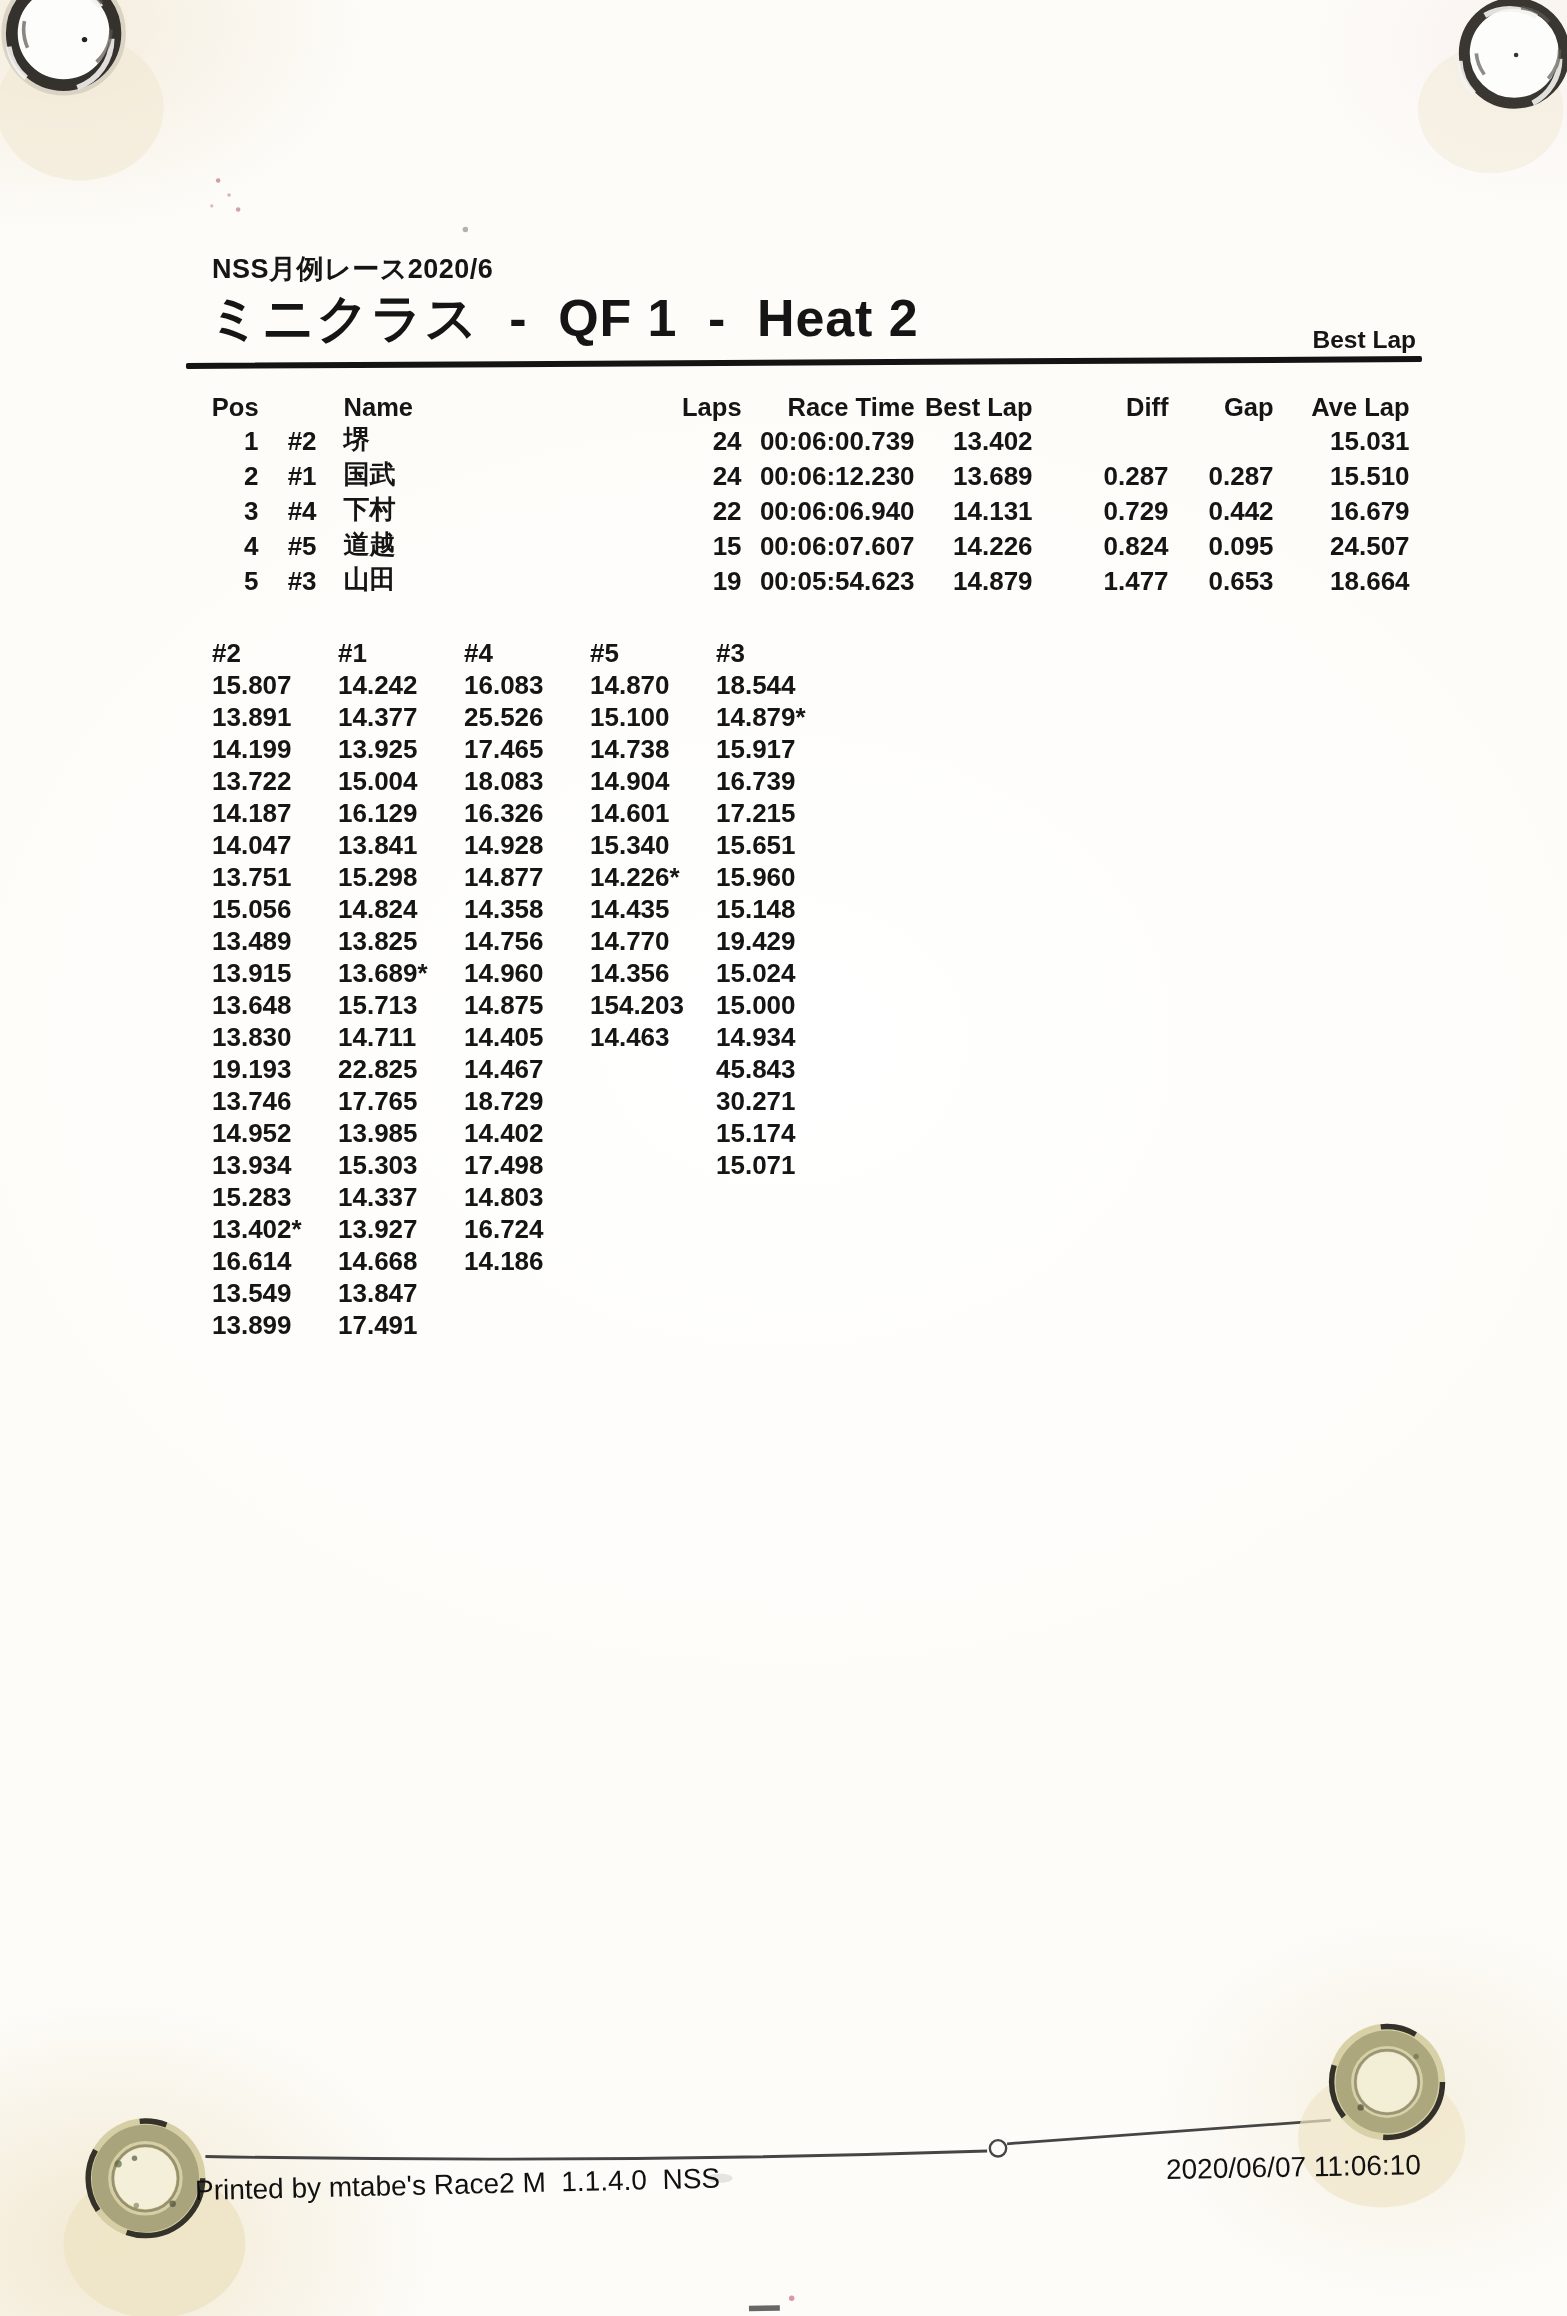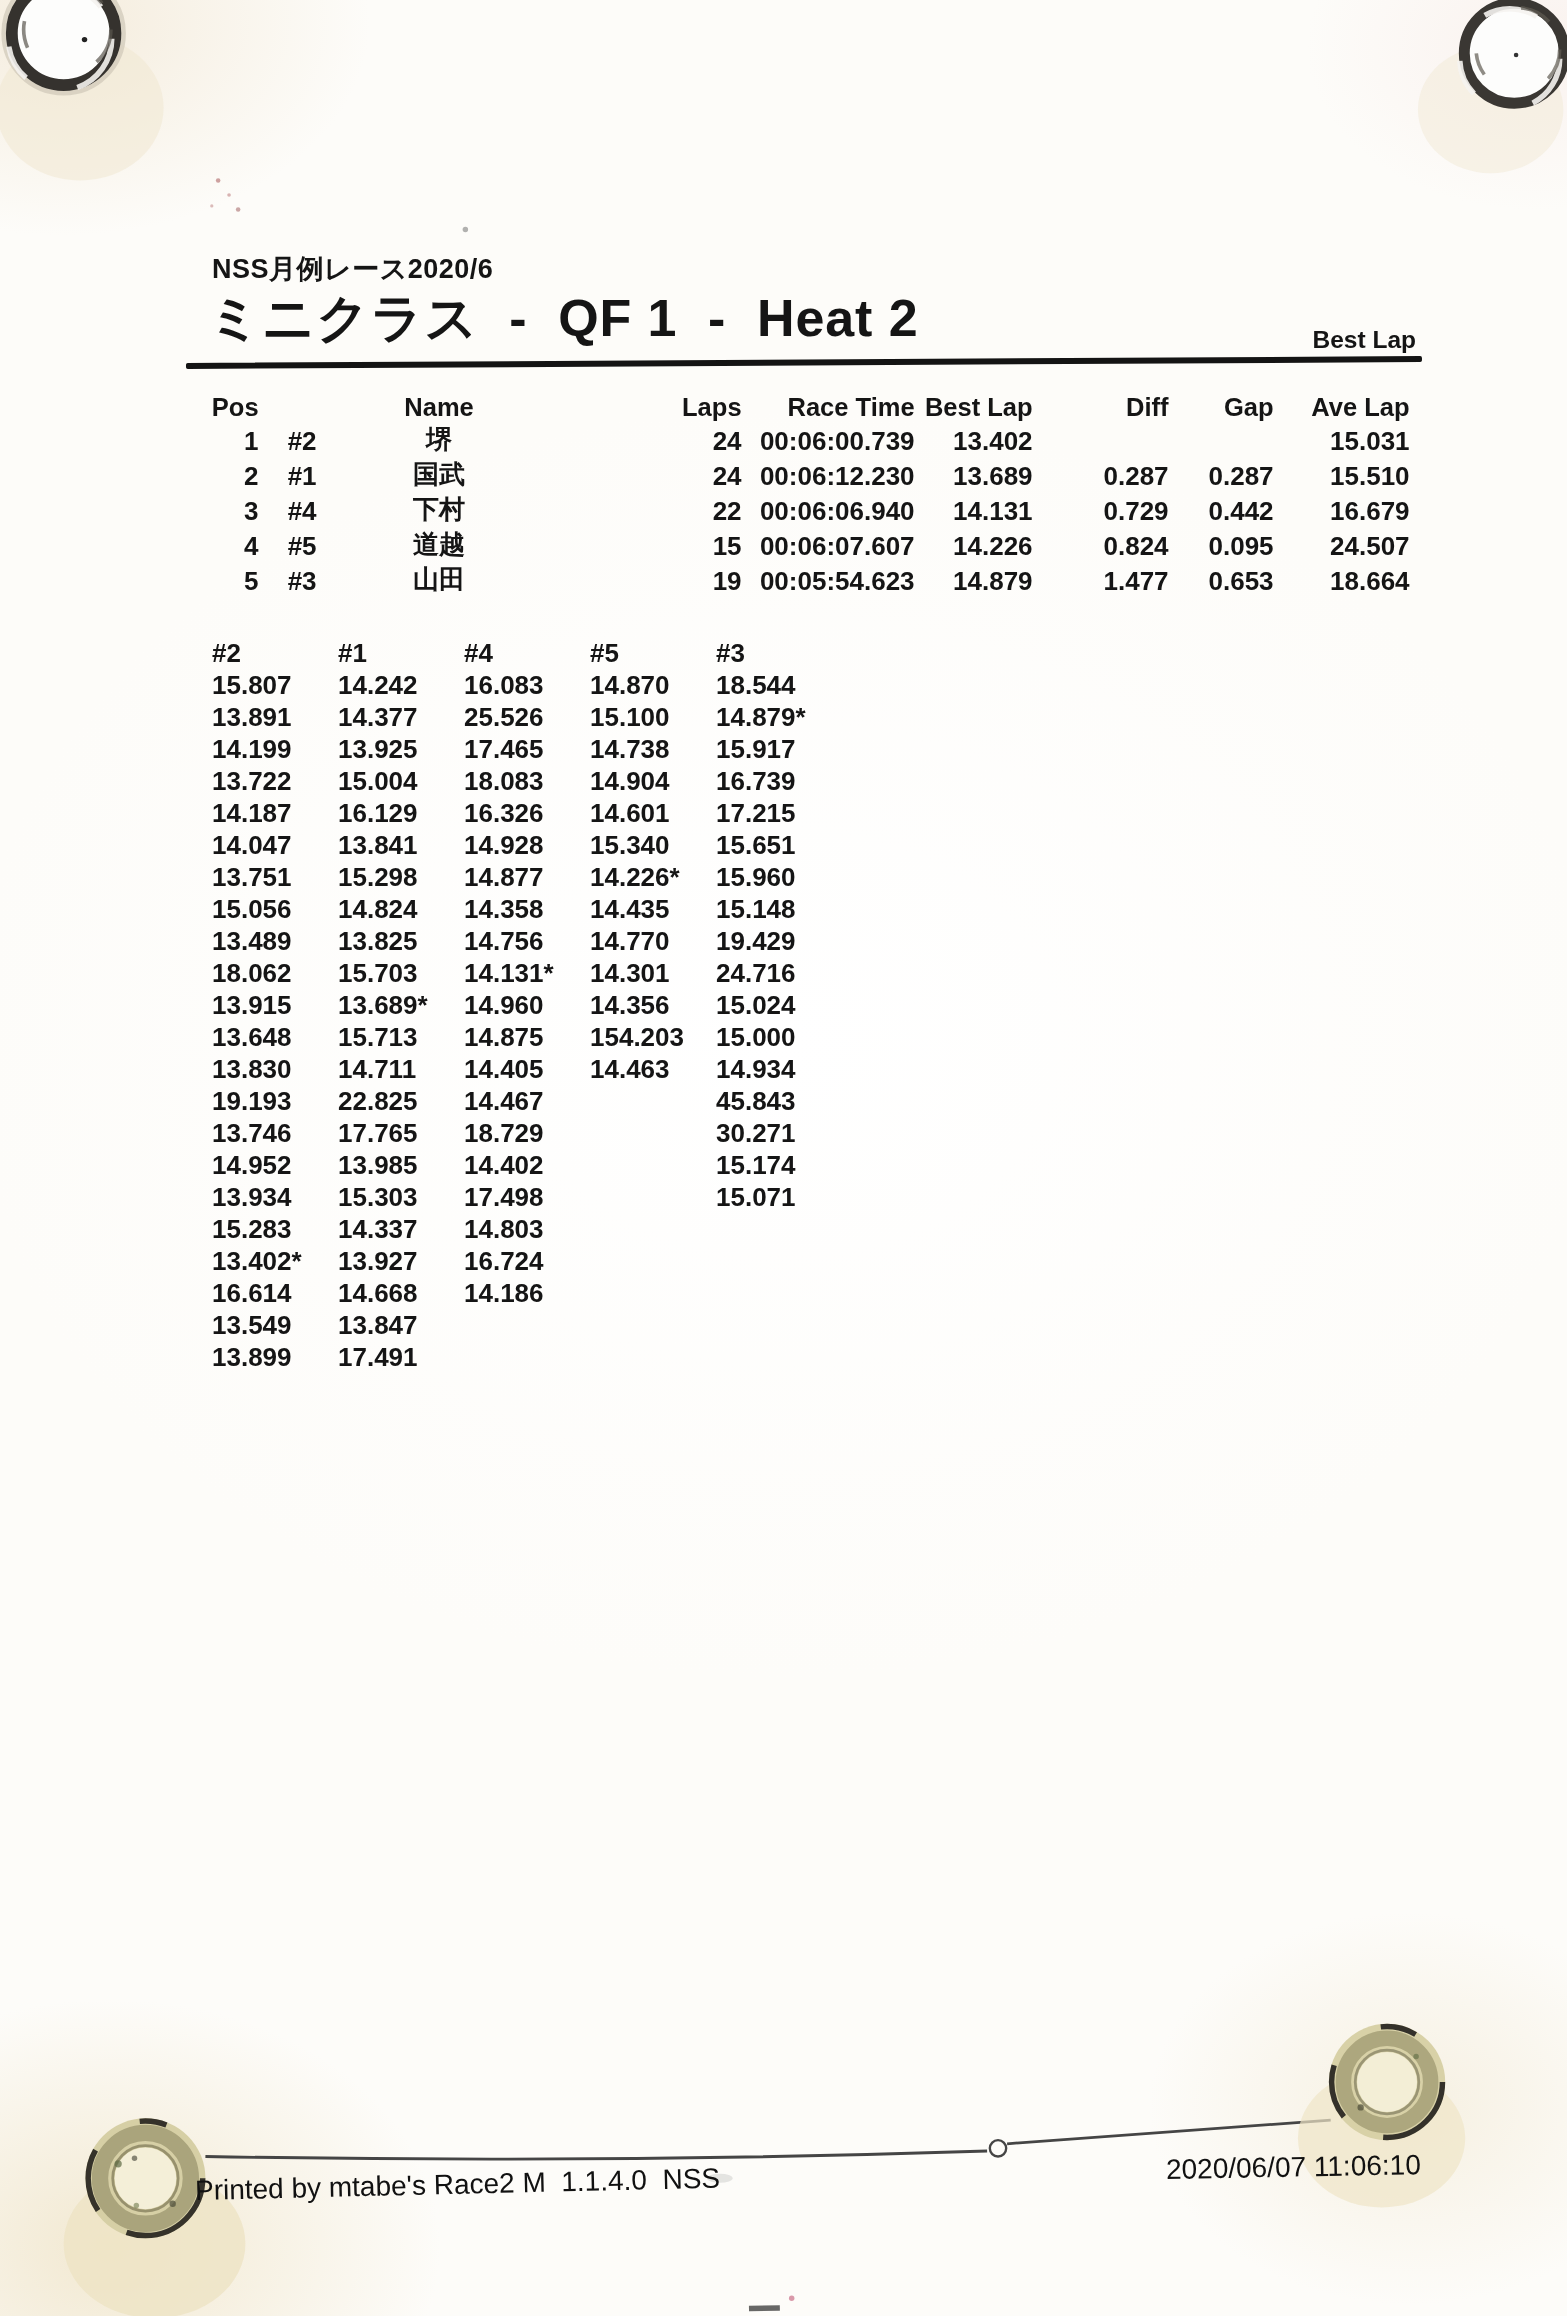--- a/index.html
+++ b/index.html
@@ -28,21 +28,21 @@
 
   table{border-collapse:collapse;table-layout:fixed;}
   th,td{padding:0;white-space:pre;overflow:visible;}
 
   .results{position:absolute;left:210px;top:385px;font-size:26px;font-weight:700;}
   .results thead th{height:37px;font-size:25.5px;vertical-align:bottom;}
   .results tbody td{height:32px;vertical-align:bottom;}
   .results .c-pos{text-align:right;}
   .results thead .c-pos{text-align:left;padding-left:1.8px;margin-left:28px;}
   .results .c-car{text-align:right;}
-  .results .c-name{text-align:center;padding-left:27px;}
+  .results .c-name{text-align:left;padding-left:27px;}
   .results .c-laps,.results .c-race_time,.results .c-best_lap,
   .results .c-diff,.results .c-gap,.results .c-ave_lap{text-align:right;}
 
   .laps-table{position:absolute;left:212px;top:633px;font-size:26px;font-weight:700;}
   .laps-table th{height:36px;text-align:left;vertical-align:bottom;font-size:26px;}
   .laps-table td{height:32px;text-align:left;vertical-align:bottom;}
 
   .footer-left{left:195px;top:2175px;font-size:28px;font-weight:400;
     transform:rotate(-1.35deg);transform-origin:left center;color:#111;}
   .footer-right{left:1166px;top:2154px;font-size:28px;font-weight:400;
@@ -280,27 +280,20 @@
           <td>15.148</td>
         </tr>
         <tr>
           <td>13.489</td>
           <td>13.825</td>
           <td>14.756</td>
           <td>14.770</td>
           <td>19.429</td>
         </tr>
         <tr>
-          <td>18.062</td>
-          <td>15.703</td>
-          <td>14.131*</td>
-          <td>14.301</td>
-          <td>24.716</td>
-        </tr>
-        <tr>
           <td>13.915</td>
           <td>13.689*</td>
           <td>14.960</td>
           <td>14.356</td>
           <td>15.024</td>
         </tr>
         <tr>
           <td>13.648</td>
           <td>15.713</td>
           <td>14.875</td>

